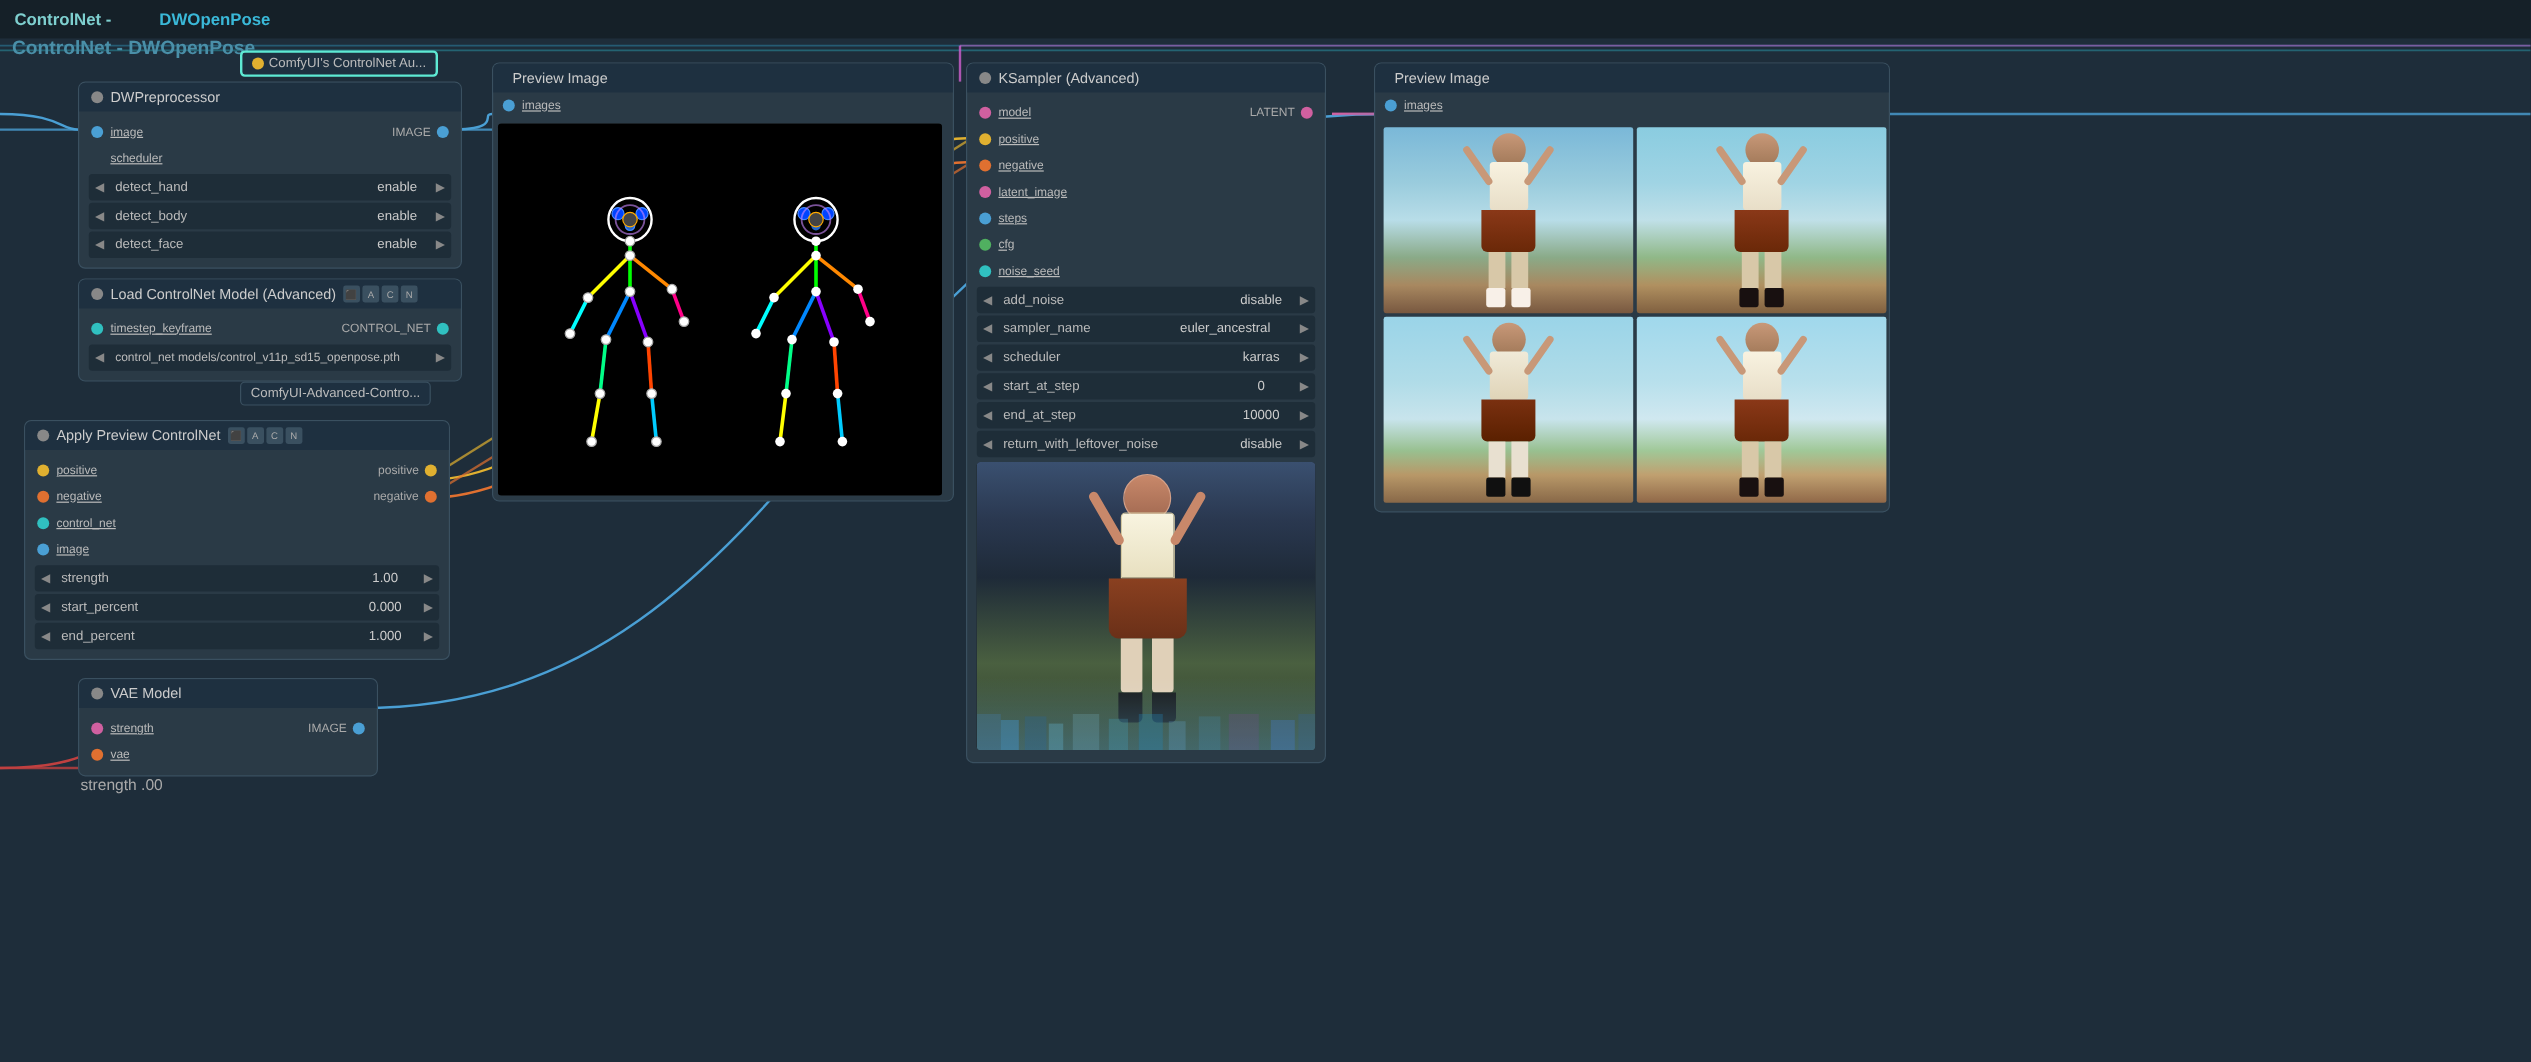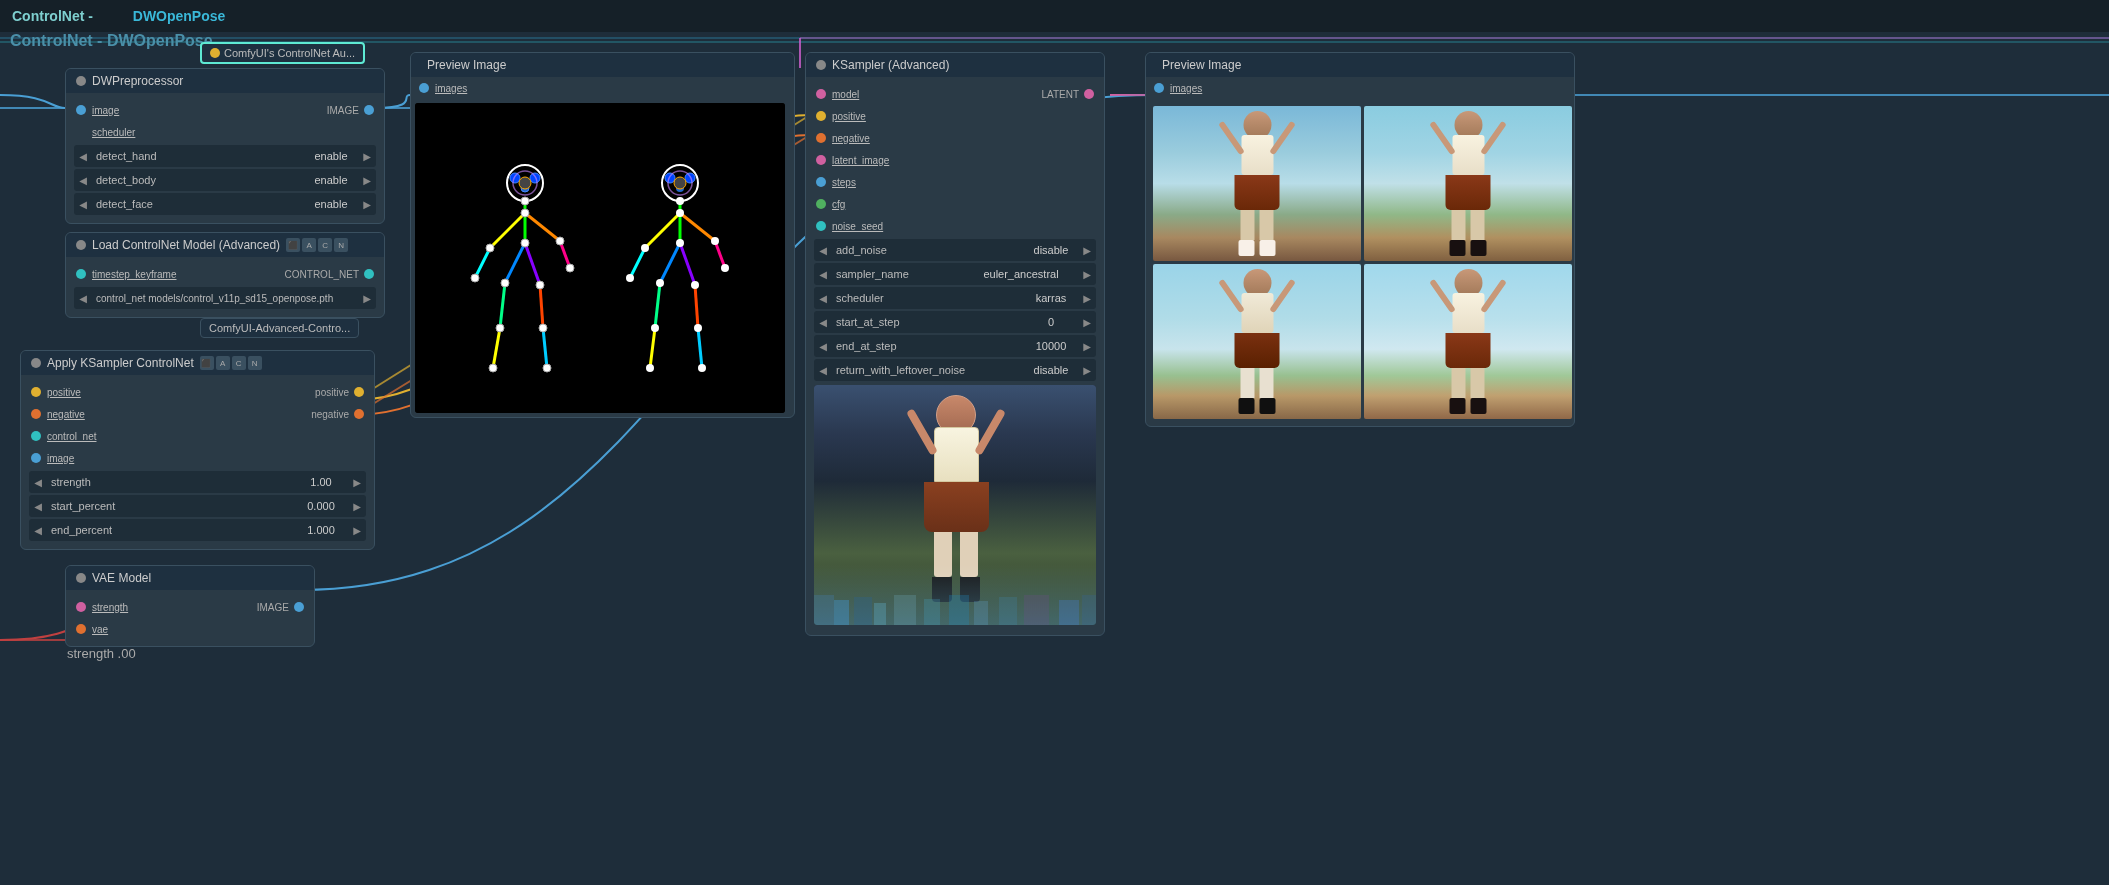--- a/index.html
+++ b/index.html
@@ -345,21 +345,21 @@
     </div>
   </div>
 
   <div style="position:absolute; left:200px; top:318px; background:#1e3040; border:1px solid #3a5060; border-radius:4px; padding:3px 8px; z-index:3; display:flex; align-items:center; gap:4px;">
     <span style="color:#bbb;font-size:11px;">ComfyUI-Advanced-Contro...</span>
   </div>
 
   <div class="node" style="left: 20px; top: 350px; width: 355px;">
     <div class="node-header">
       <div class="dot" style="background:#888;"></div>
-      <span>Apply KSampler ControlNet</span>
+      <span>Apply Preview ControlNet</span>
       <span class="comfy-badge">
         <span class="badge-icon">⬛</span>
         <span class="badge-icon">A</span>
         <span class="badge-icon">C</span>
         <span class="badge-icon">N</span>
       </span>
     </div>
     <div class="node-body">
       <div class="node-row">
         <div class="port-dot yellow"></div>

